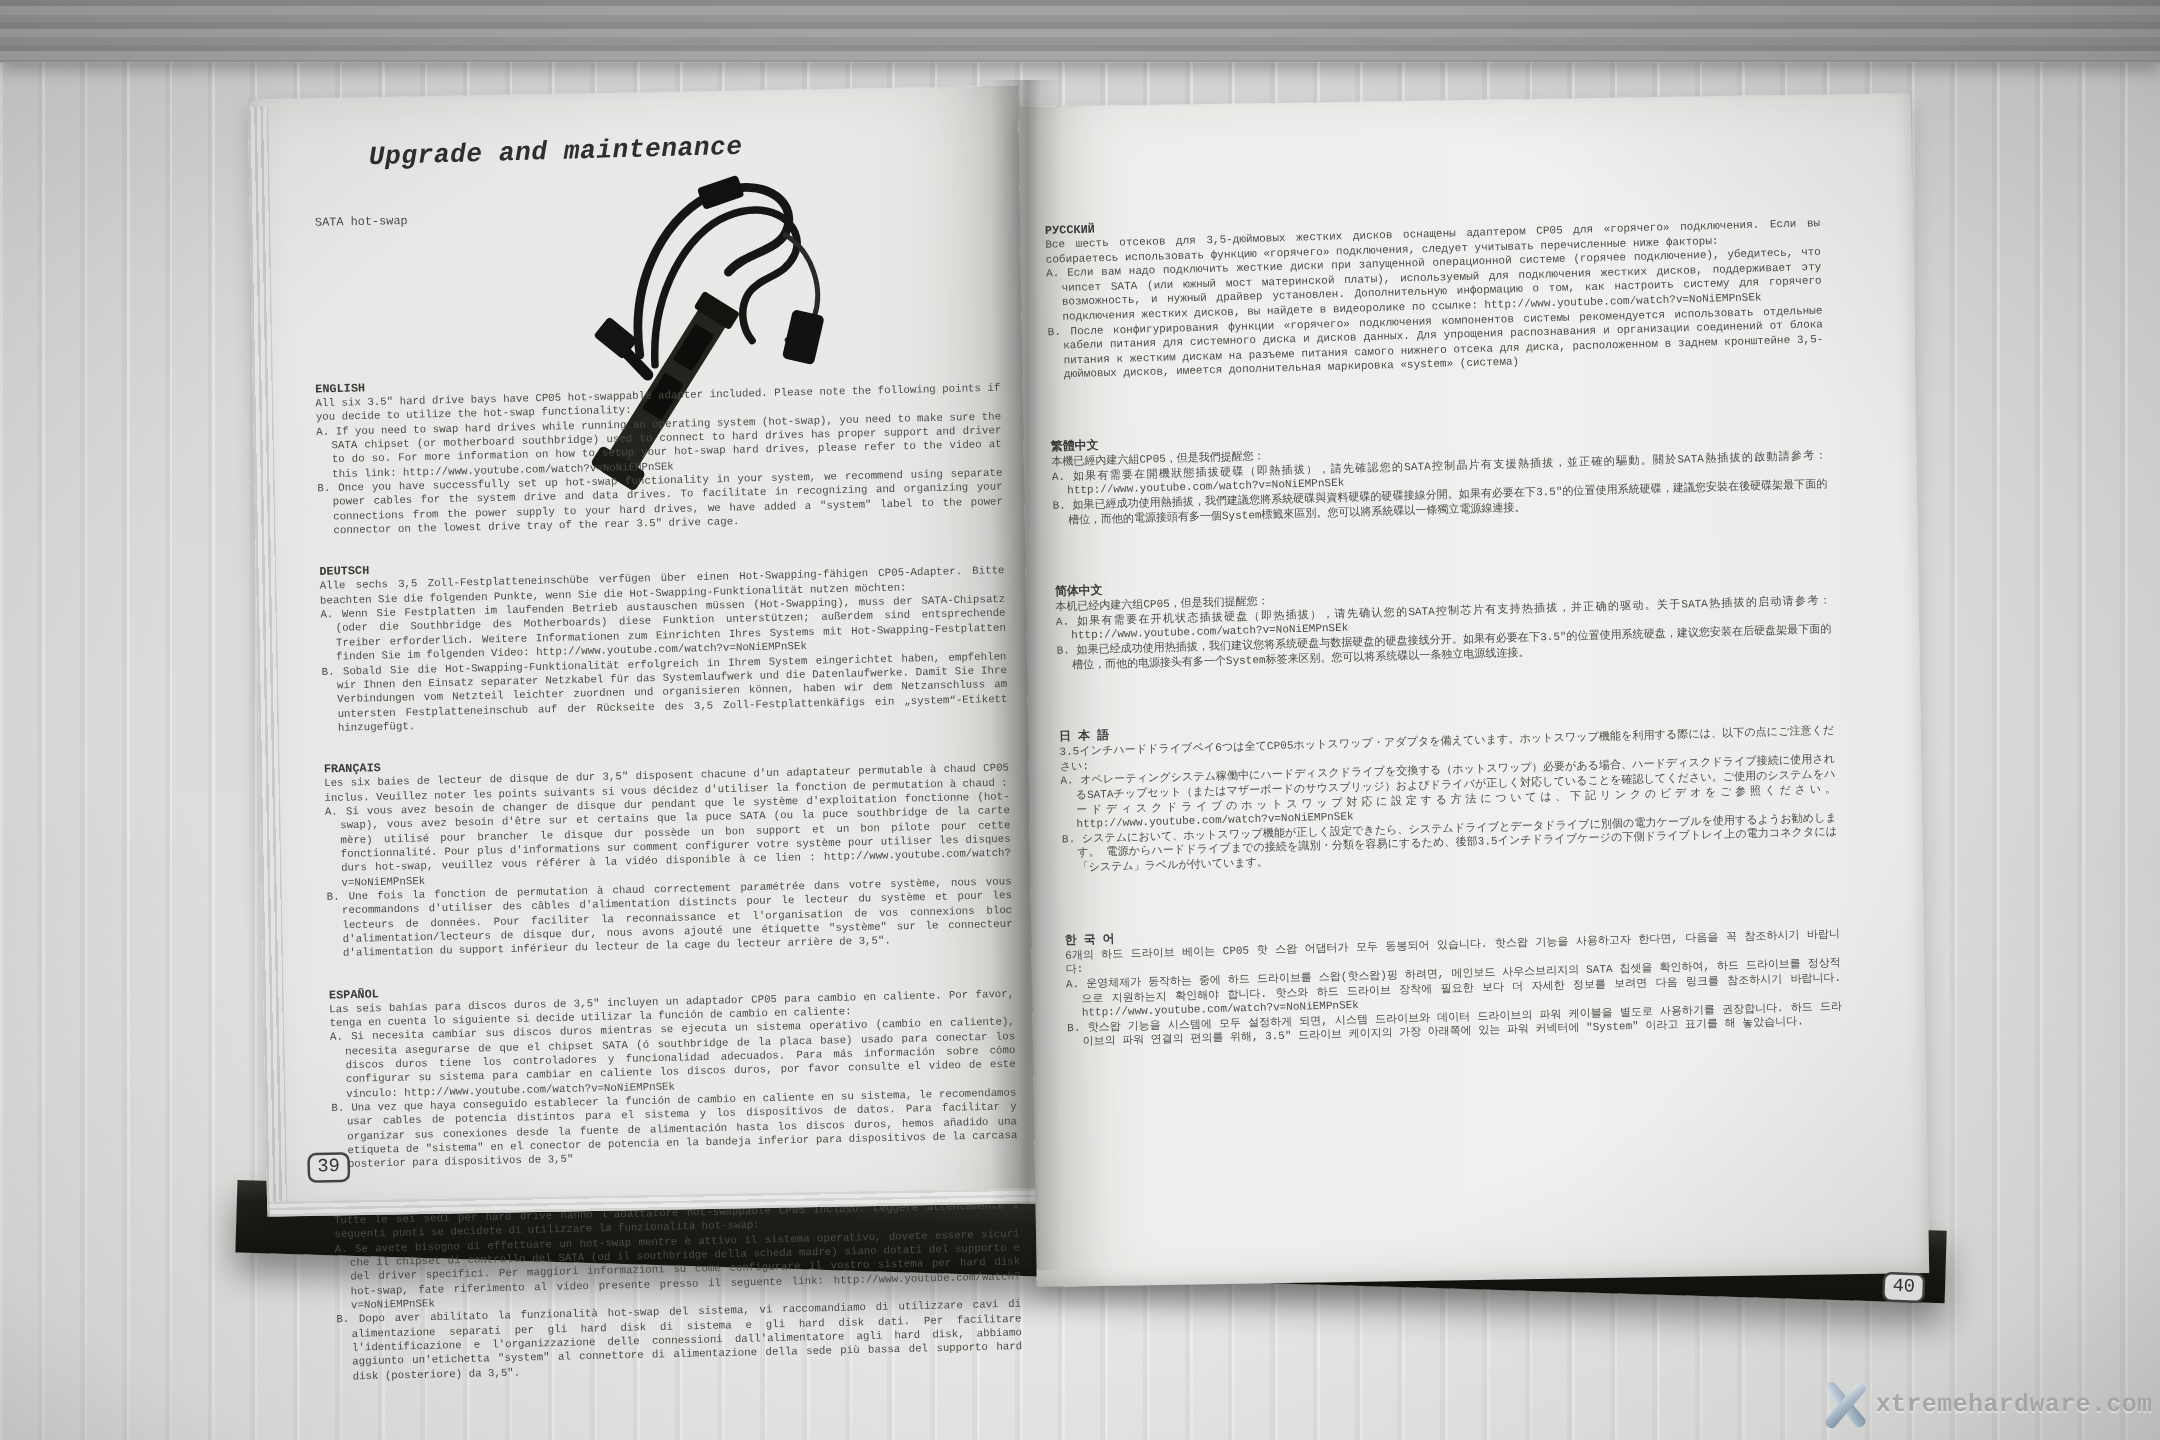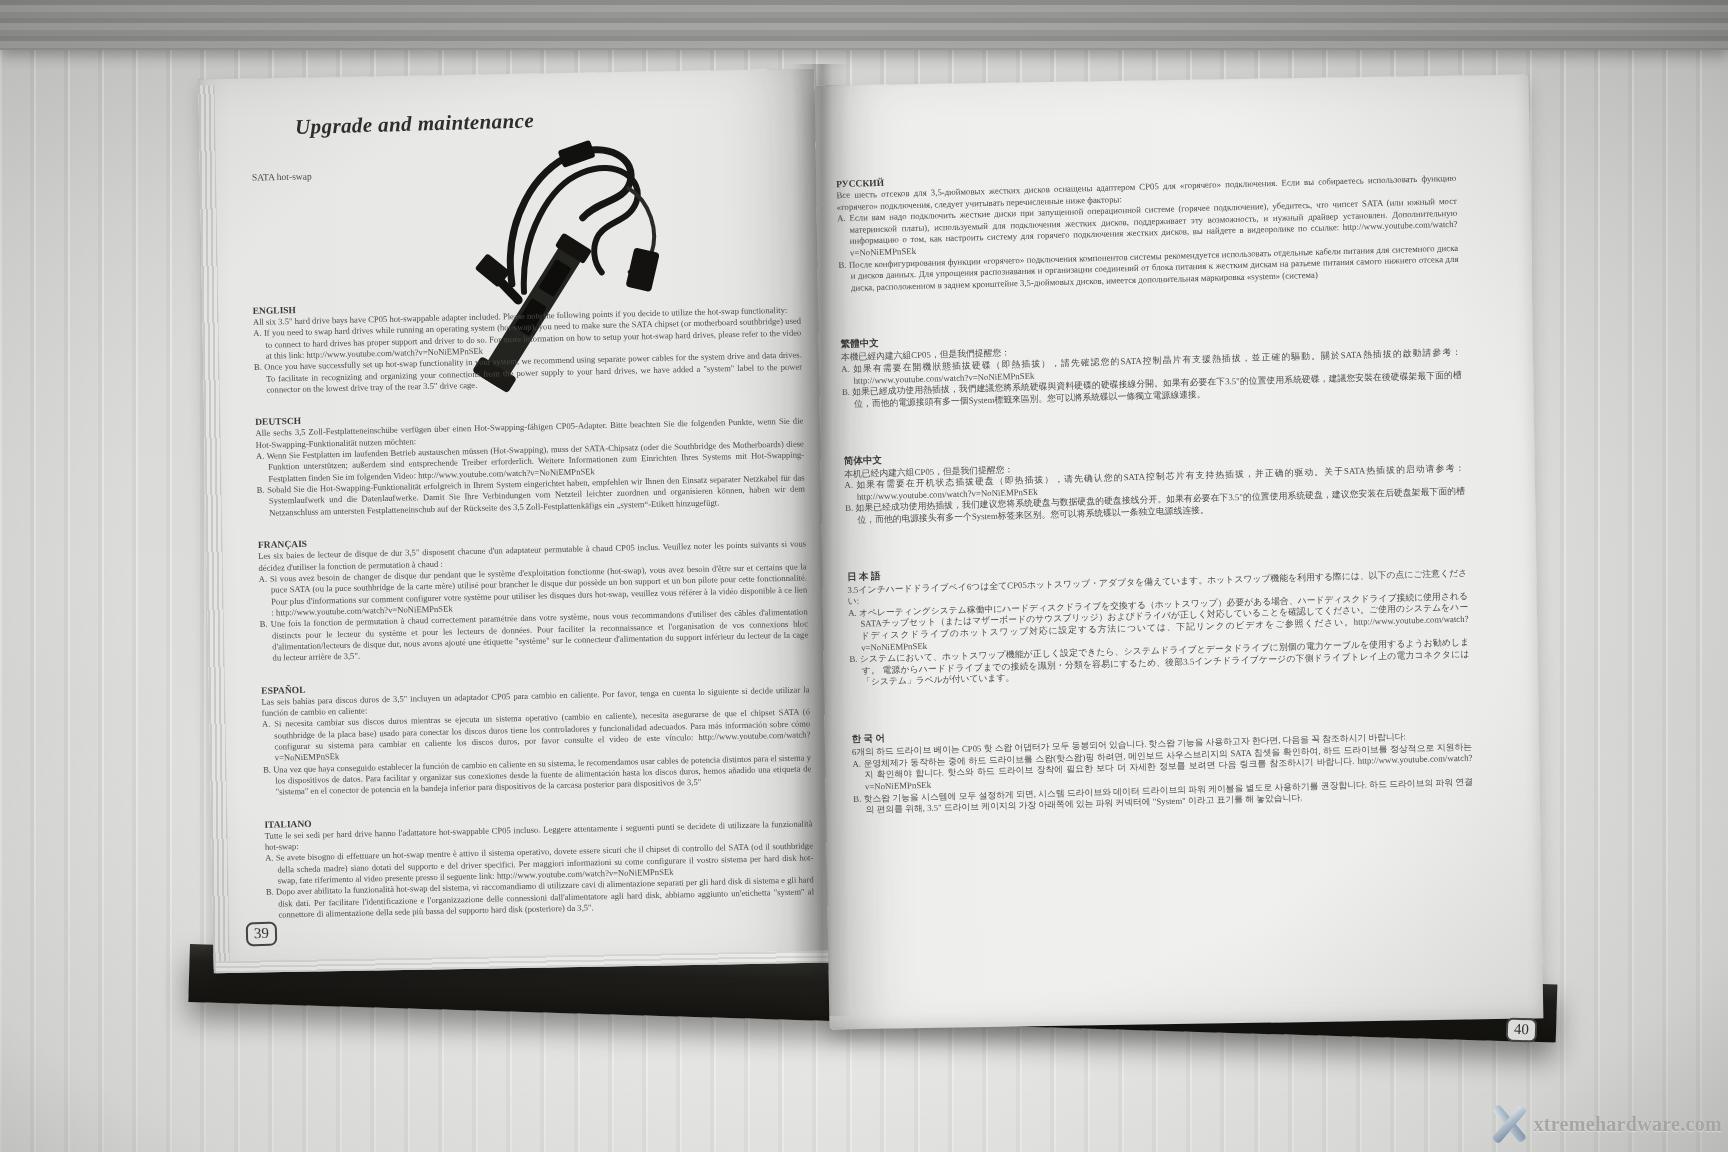--- a/index.html
+++ b/index.html
@@ -1,17 +1,17 @@
 <!DOCTYPE html>
 <html><head>
 <meta charset="utf-8">
 <style>
   html,body{margin:0;padding:0;background:#b9b9b7;}
   .scene{position:relative;width:1728px;height:1152px;overflow:hidden;
-    font-family:Liberation Serif, serif;
+    font-family:Liberation Mono, monospace;
     background:linear-gradient(180deg,#c6c6c4 0px,#d6d6d4 70px,#dbdbd9 220px,#e0e0de 60%,#ebebe9 88%,#f1f1ef 100%);}
   .scene::before{content:"";position:absolute;inset:0;z-index:0;
     background:repeating-linear-gradient(90deg,rgba(255,255,255,0.28) 0 2px,rgba(0,0,0,0.015) 2px 30px,rgba(0,0,0,0.05) 30px 34px);}
   .scene::after{content:"";position:absolute;inset:0;z-index:8;pointer-events:none;
     background:radial-gradient(ellipse at 48% 46%,rgba(0,0,0,0) 55%,rgba(0,0,0,0.10) 85%,rgba(0,0,0,0.22) 100%);}
   .band-top{position:absolute;left:0;top:0;width:100%;height:50px;z-index:1;
     background:repeating-linear-gradient(180deg,#8e8e8c 0 5px,#a6a6a4 5px 12px,#989896 12px 18px);
     box-shadow:0 6px 12px rgba(0,0,0,0.25);}
   
   .book-cover{position:absolute;left:190px;top:944px;width:1368px;height:58px;z-index:1;

